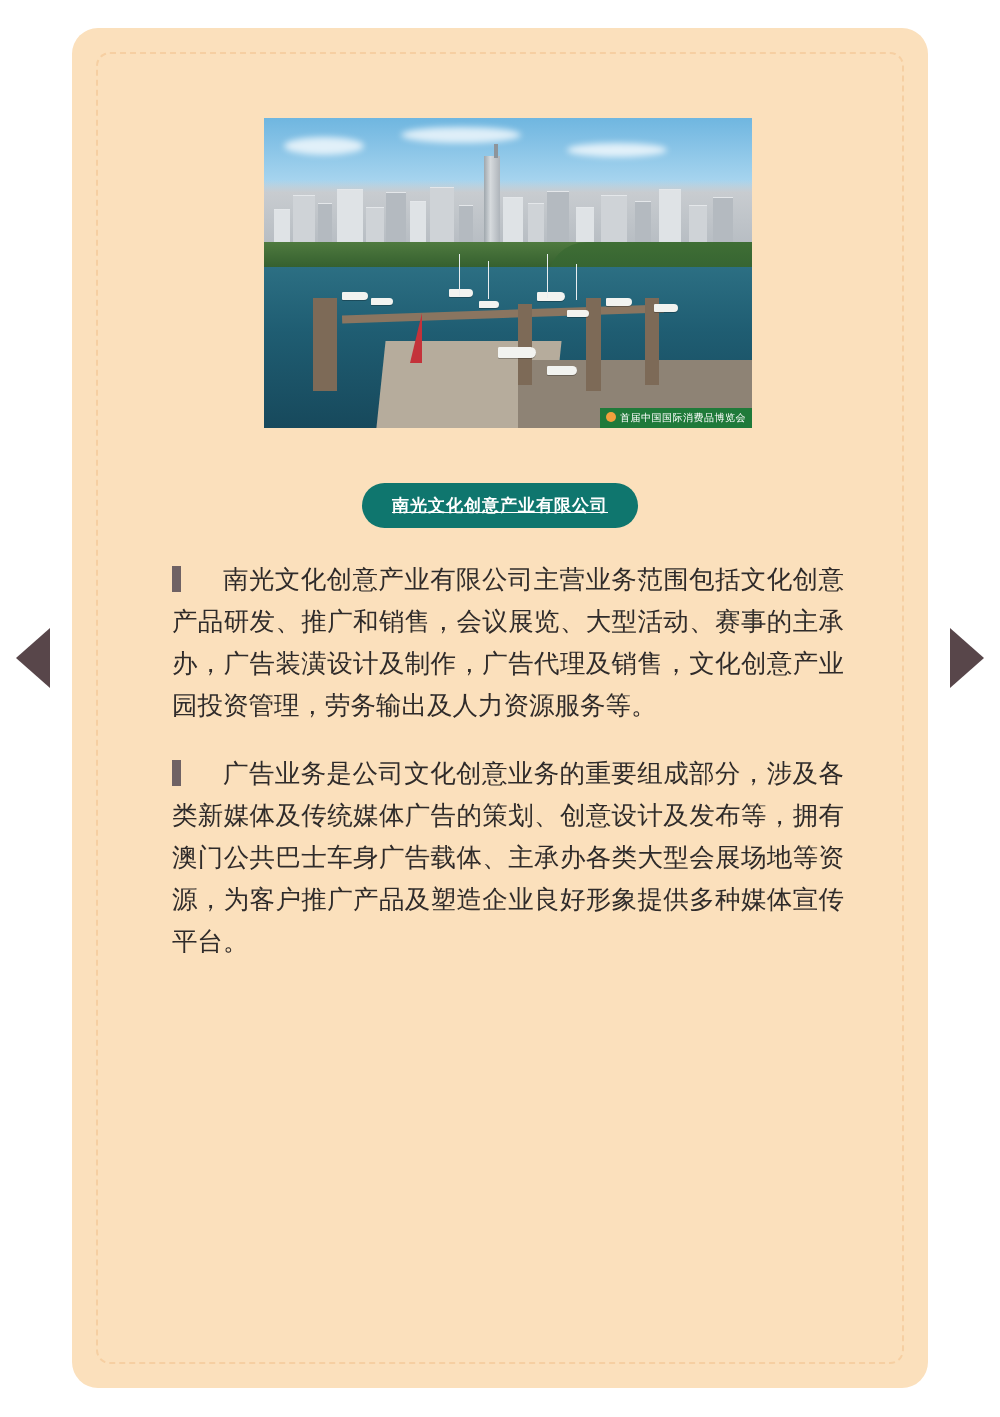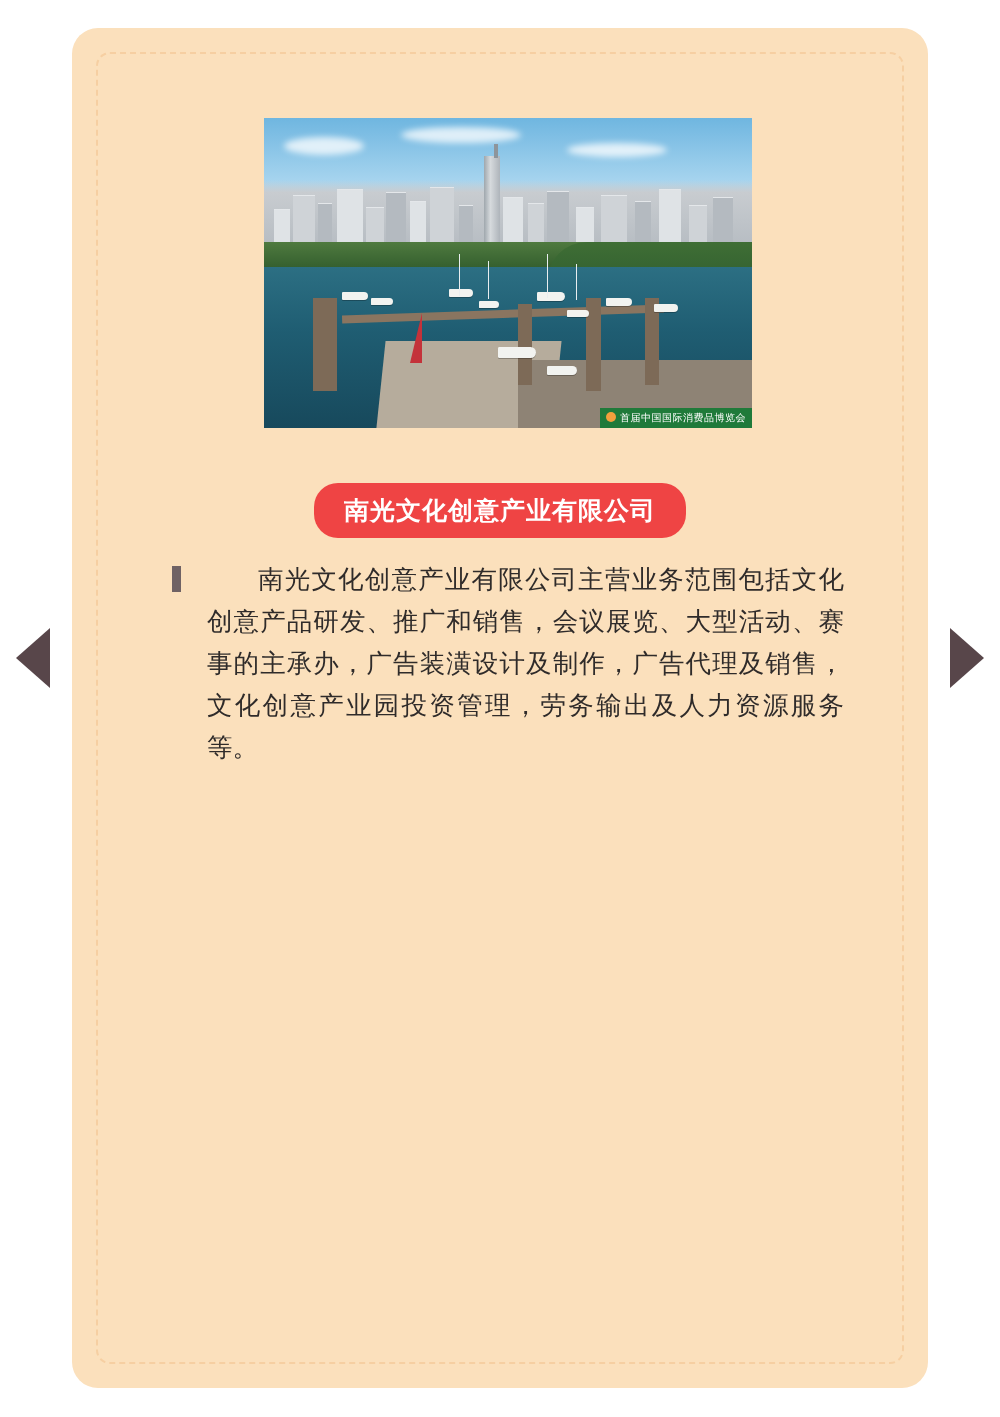--- a/index.html
+++ b/index.html
@@ -210,28 +210,29 @@
     margin-right: 4px;
     vertical-align: -1px;
   }
 
   
   #title-pill {
     position: absolute;
     left: 50%;
     transform: translateX(-50%);
     top: 455px;
-    background: #ef4444;
+    background: #0f766e;
     color: #ffffff;
-    font-size: 25px;
+    font-size: 17px;
     font-weight: bold;
     letter-spacing: 1px;
     padding: 11px 30px;
     border-radius: 24px;
     white-space: nowrap;
+    text-decoration: underline;
   }
 
   
   #body {
     position: absolute;
     left: 100px;
     top: 530px;
     width: 672px;
   }
   .para {
@@ -245,21 +246,21 @@
     text-indent: 2em;
   }
   .para .bullet {
     position: absolute;
     left: 0;
     top: 8px;
     width: 9px;
     height: 26px;
     background: #6f6264;
   }
-  .para .txt { display: block; margin-left: 35px; }
+  .para .txt { display: block; }
 </style>
 </head>
 <body>
 
 <div id="card">
   <div id="card-dash"></div>
 
   <div id="photo-wrap">
     <div id="photo">
       <div class="ph-sky"></div>
@@ -319,17 +320,21 @@
     </div>
   </div>
 
   <div id="title-pill">南光文化创意产业有限公司</div>
 
   <div id="body">
     <div class="para">
       <span class="bullet"></span>
       <span class="txt">南光文化创意产业有限公司主营业务范围包括文化创意产品研发、推广和销售，会议展览、大型活动、赛事的主承办，广告装潢设计及制作，广告代理及销售，文化创意产业园投资管理，劳务输出及人力资源服务等。</span>
     </div>
+    <div class="para">
+      <span class="bullet"></span>
+      <span class="txt">广告业务是公司文化创意业务的重要组成部分，涉及各类新媒体及传统媒体广告的策划、创意设计及发布等，拥有澳门公共巴士车身广告载体、主承办各类大型会展场地等资源，为客户推广产品及塑造企业良好形象提供多种媒体宣传平台。</span>
+    </div>
   </div>
 </div>
 
 <div id="arrow-left" class="nav-arrow"></div>
 <div id="arrow-right" class="nav-arrow"></div>
 
 </body></html>

